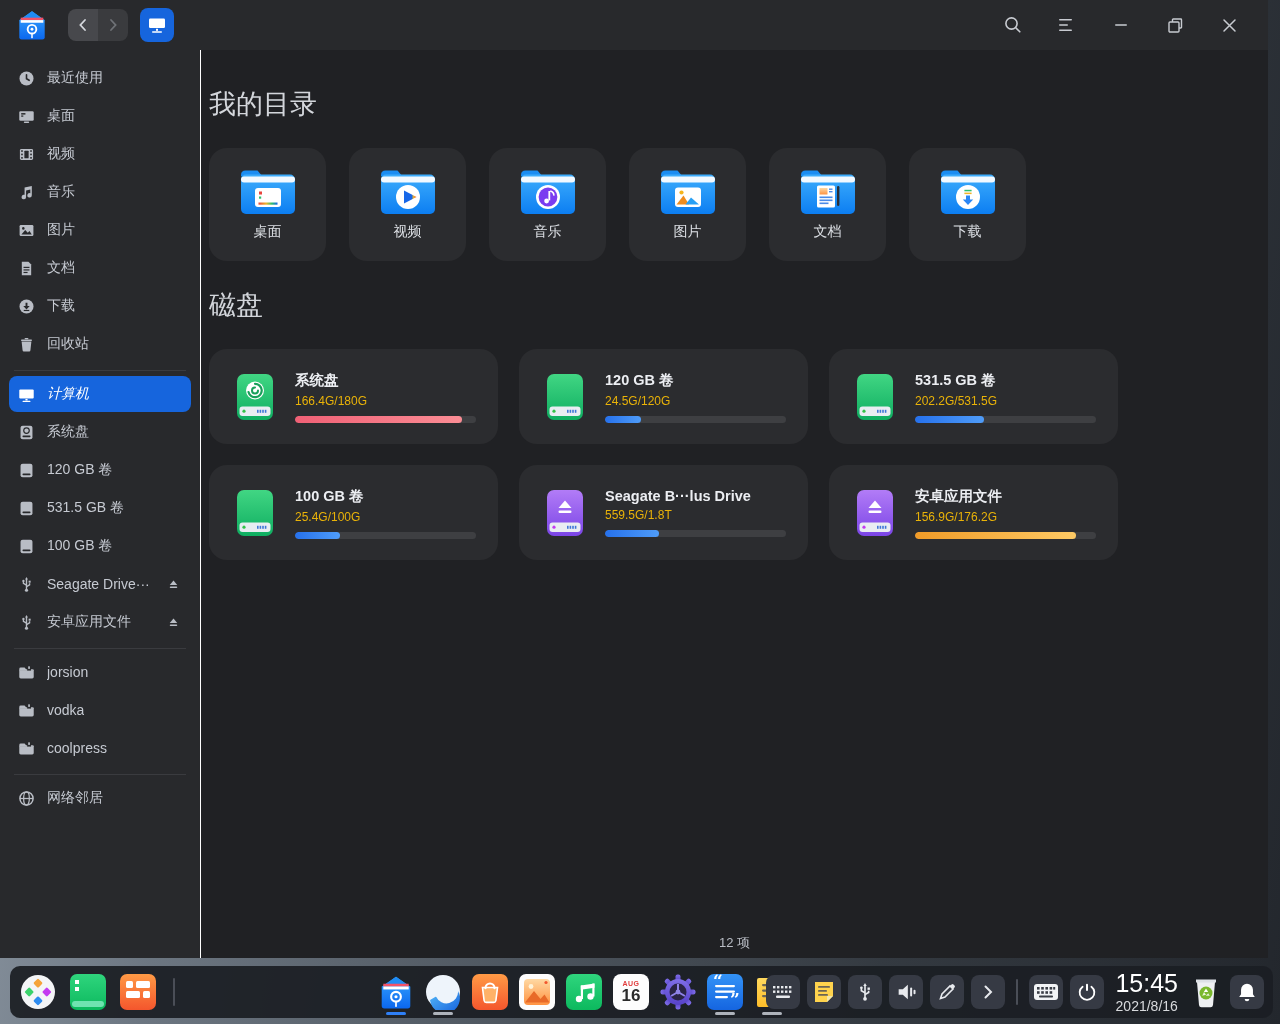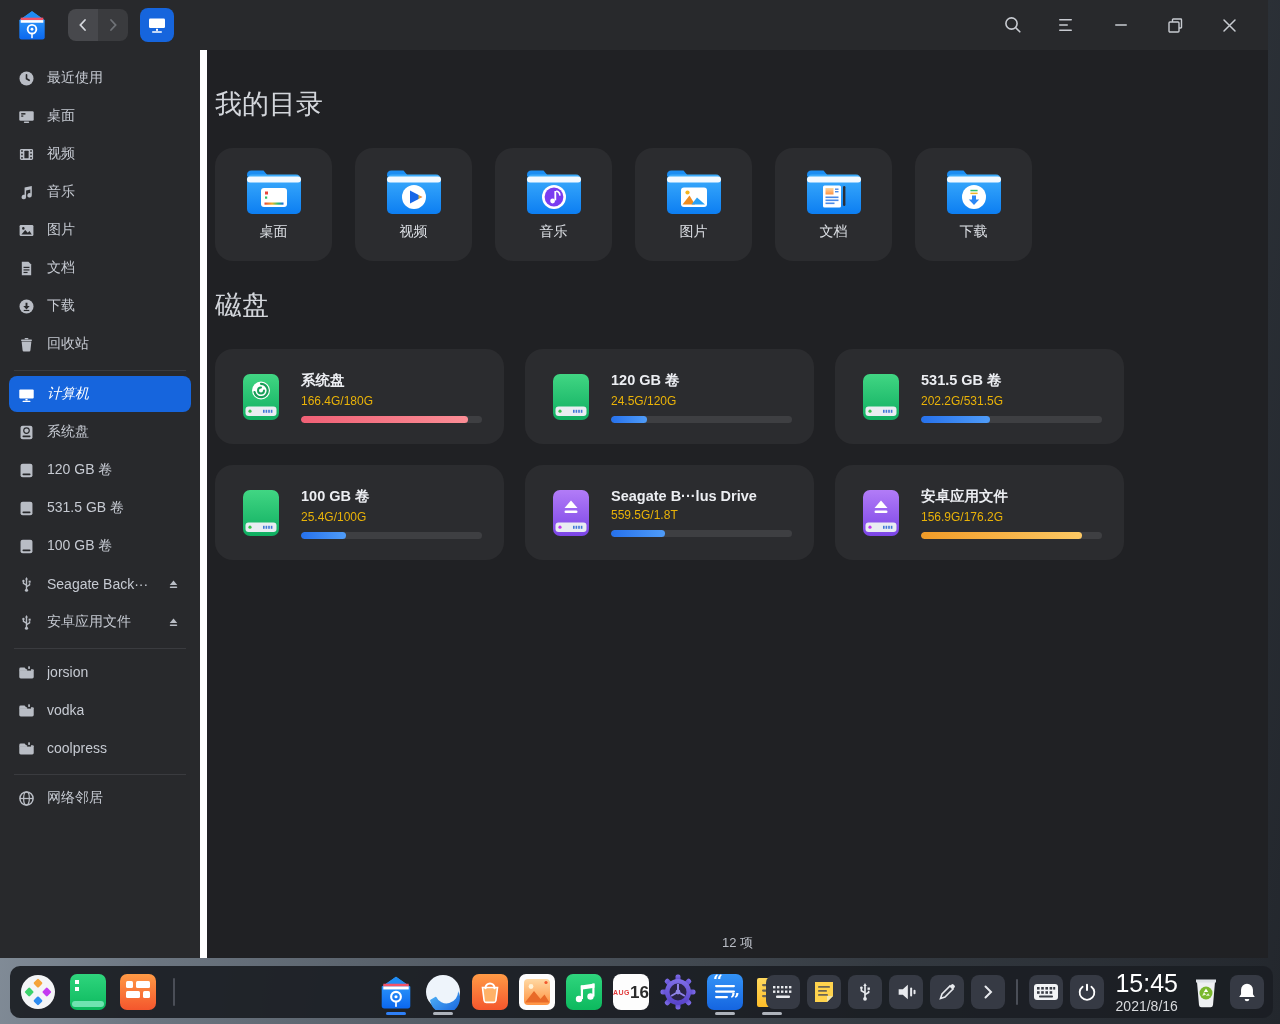--- a/index.html
+++ b/index.html
@@ -25,21 +25,21 @@
   .sidebar { width:200px; flex:none; background:#28292c; padding-top:8px; }
   .side-item { height:36px; margin:2px 9px 0 9px; padding:0 9px; border-radius:8px; display:flex; align-items:center; gap:12px; color:#c6cad2; font-size:14px; }
   .side-item.selected { background:#1665dd; color:#ffffff;font-style:italic; }
   .side-item.selected svg * { fill:#ffffff; }
   .sicon { width:17px; height:17px; flex:none; display:flex; align-items:center; justify-content:center; }
   .slabel { white-space:nowrap; overflow:hidden; }
   .eject-btn { margin-left:auto; width:18px; height:18px; display:flex; align-items:center; justify-content:center; }
   .side-sep { height:1px; background:#3a3b3f; margin:8px 14px 5px 14px; }
 
   
-  .main { flex:1; position:relative; background:#202124; border-left:7px solid #ffffff; padding:22px 0 0 8px; }
+  .main { flex:1; position:relative; background:#202124; border-left:1px solid #ffffff; padding:22px 0 0 8px; }
   .section-title { font-size:27px; font-weight:400; color:#d3d6db; margin:14px 0 26px 0; }
   .folder-row { display:flex; gap:23px; }
   .folder-card { width:117px; height:113px; background:#2b2c2f; border-radius:18px; display:flex; flex-direction:column; align-items:center; }
   .folder-card svg { margin-top:16px; }
   .folder-label { font-size:14px; color:#dde0e5; margin-top:5px; }
   .disks-title { margin-top:26px; }
   .disk-grid { display:flex; flex-wrap:wrap; gap:21px; width:940px; }
   .disk-card { width:289px; height:95px; background:#2b2c2f; border-radius:18px; display:flex; align-items:center; padding-left:28px; }
   .disk-icon { width:36px; height:46px; margin-right:22px; flex:none; }
   .disk-info { width:181px; }
@@ -62,21 +62,21 @@
   .ind.active { background:#2f80f7; }
   .dock-tray { position:absolute; right:9px; top:0; height:52px; display:flex; align-items:center; gap:7px; }
   .tray-btn { width:34px; height:34px; border-radius:8px; background:#363a44; display:flex; align-items:center; justify-content:center; }
   .tray-plain { background:transparent; }
   .tray-sep { width:2px; height:26px; background:#4a4e57; border-radius:1px; margin:0 4px; }
   .clock { text-align:center; color:#ffffff; line-height:1; margin:0 4px; }
   .clock-time { font-size:25px; font-weight:400; }
   .clock-date { font-size:14px; color:#d8dadd; margin-top:3px; }
 
   
-  .cal-icon { width:36px; height:36px; background:#fdfdfd; border-radius:8px; display:flex; flex-direction:row; align-items:center; justify-content:center; }
+  .cal-icon { width:36px; height:36px; background:#fdfdfd; border-radius:8px; display:flex; flex-direction:column; align-items:center; justify-content:center; }
   .cal-month { font-size:7px; font-weight:bold; color:#e23b3b; letter-spacing:.5px; }
   .cal-day { font-size:17px; font-weight:bold; color:#2b2b2b; line-height:1; }
 </style>
 </head>
 <body>
 
 <svg width="0" height="0" style="position:absolute" aria-hidden="true">
     <defs>
   <linearGradient id="gFolder" x1="0" y1="0" x2="0" y2="1">
         <stop offset="0" stop-color="#3dadfc"></stop>
@@ -352,21 +352,21 @@
               <svg width="17" height="17" viewBox="0 0 16 16">
                 <path d="M8 13V2.6" stroke="#b9bdc5" stroke-width="1.3"></path>
                 <path d="M8 1 6.7 3.2h2.6Z" fill="#b9bdc5"></path>
                 <path d="M8 8.6 5.1 7v-1.6" stroke="#b9bdc5" stroke-width="1.3" fill="none"></path>
                 <circle cx="5.1" cy="4.6" r="1.1" fill="#b9bdc5"></circle>
                 <path d="M8 10 10.9 8.4V6.9" stroke="#b9bdc5" stroke-width="1.3" fill="none"></path>
                 <rect x="10" y="4.4" width="1.9" height="1.9" fill="#b9bdc5"></rect>
                 <circle cx="8" cy="13.4" r="1.5" fill="#b9bdc5"></circle>
               </svg>
             </span>
-          <span class="slabel">Seagate Back···</span>
+          <span class="slabel">Seagate Drive···</span>
           <span class="eject-btn">
               <svg width="13" height="13" viewBox="0 0 16 16">
                 <path d="M8 3.2 12.6 8.6H3.4Z" fill="#b9bdc5"></path>
                 <rect x="3.4" y="10.4" width="9.2" height="1.8" rx="0.9" fill="#b9bdc5"></rect>
               </svg>
             </span>
         </div>
         <div class="side-item">
           <span class="sicon">
               <svg width="17" height="17" viewBox="0 0 16 16">

